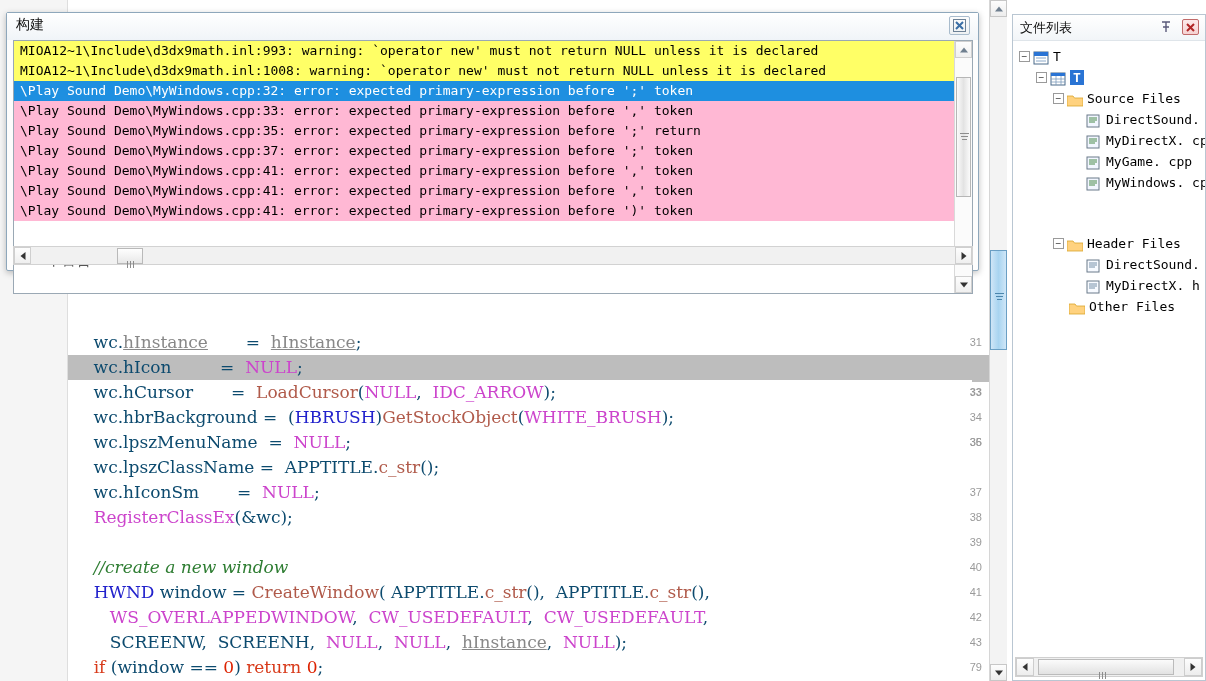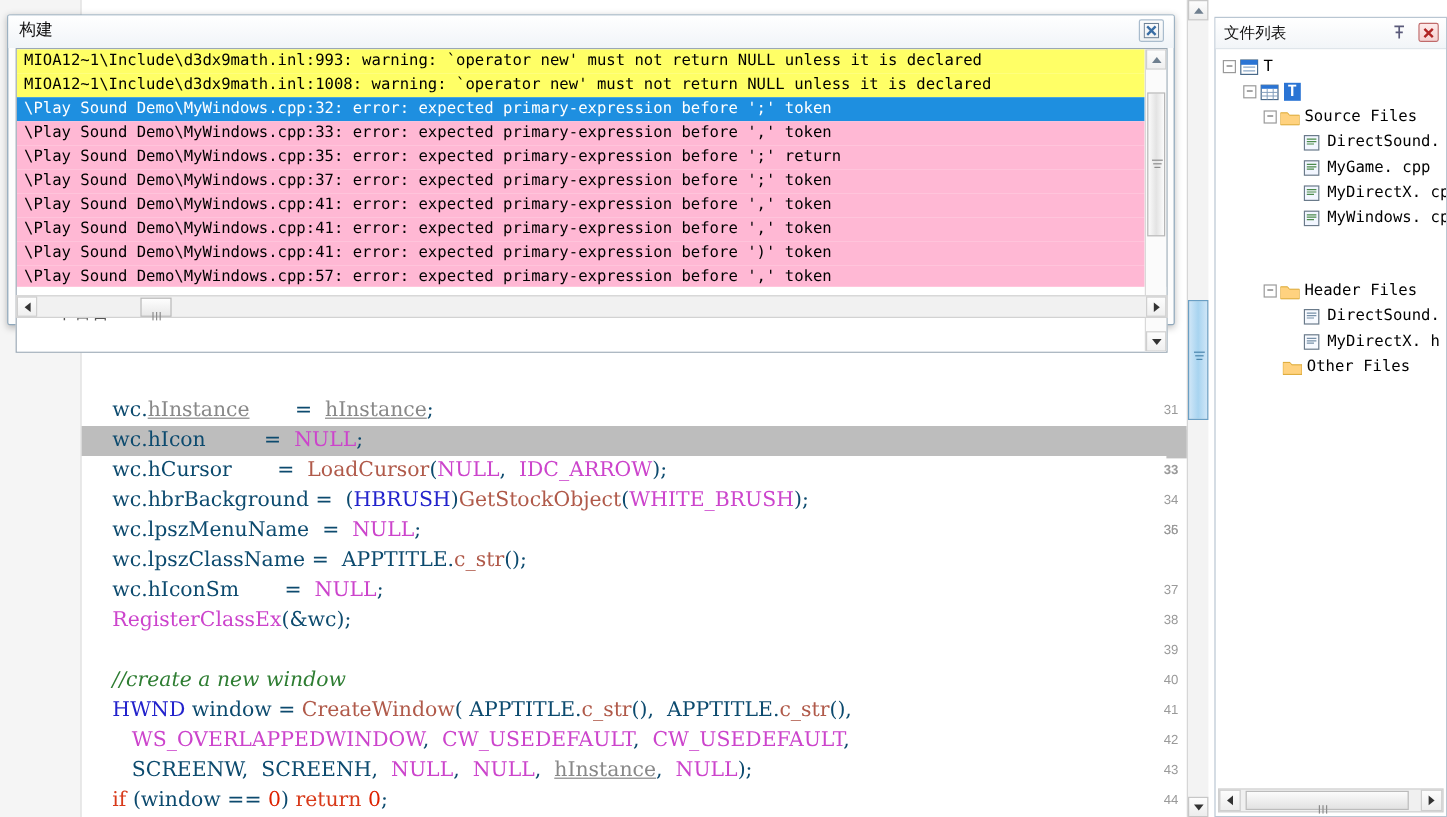--- a/index.html
+++ b/index.html
@@ -242,21 +242,21 @@
         <div class="ln" style="top: 530px;">39</div>
         <div class="code-text" style="top: 530px; font-family: &quot;DejaVu Serif&quot;, serif; font-size: 17px;"><span class="t-plain"></span></div>
         <div class="ln" style="top: 555px;">40</div>
         <div class="code-text" style="top: 555px; font-family: &quot;DejaVu Serif&quot;, serif; font-size: 17px;"><span class="t-plain">    </span><span class="t-cmt">//create a new window</span></div>
         <div class="ln" style="top: 580px;">41</div>
         <div class="code-text" style="top: 580px; font-family: &quot;DejaVu Serif&quot;, serif; font-size: 17px;"><span class="t-plain">    </span><span class="t-kw">HWND</span><span class="t-plain"> window = </span><span class="t-fn">CreateWindow</span><span class="t-plain">( APPTITLE.</span><span class="t-fn">c_str</span><span class="t-plain">(),  APPTITLE.</span><span class="t-fn">c_str</span><span class="t-plain">(),</span></div>
         <div class="ln" style="top: 605px;">42</div>
         <div class="code-text" style="top: 605px; font-family: &quot;DejaVu Serif&quot;, serif; font-size: 17px;"><span class="t-plain">       </span><span class="t-macro">WS_OVERLAPPEDWINDOW</span><span class="t-plain">,  </span><span class="t-macro">CW_USEDEFAULT</span><span class="t-plain">,  </span><span class="t-macro">CW_USEDEFAULT</span><span class="t-plain">,</span></div>
         <div class="ln" style="top: 630px;">43</div>
         <div class="code-text" style="top: 630px; font-family: &quot;DejaVu Serif&quot;, serif; font-size: 17px;"><span class="t-plain">       SCREENW,  SCREENH,  </span><span class="t-macro">NULL</span><span class="t-plain">,  </span><span class="t-macro">NULL</span><span class="t-plain">,  </span><span class="t-var">hInstance</span><span class="t-plain">,  </span><span class="t-macro">NULL</span><span class="t-plain">);</span></div>
-        <div class="ln" style="top: 655px;">44</div>
+        <div class="ln" style="top: 655px;">79</div>
         <div class="code-text" style="top: 655px; font-family: &quot;DejaVu Serif&quot;, serif; font-size: 17px;"><span class="t-plain">    </span><span class="t-red">if</span><span class="t-plain"> (window == </span><span class="t-num">0</span><span class="t-plain">) </span><span class="t-red">return</span><span class="t-plain"> </span><span class="t-num">0</span><span class="t-plain">;</span></div>
       </div>
   </div>
   <div class="corner-gray"></div>
 
   <div class="ed-scroll">
     <div class="btn up">
         <span class="arrow-up"></span>
       </div>
     <div class="ed-thumb">
@@ -286,21 +286,20 @@
       <div class="msg-list" id="msg-list">
           <div class="msg warn">MIOA12~1\Include\d3dx9math.inl:993: warning: `operator new' must not return NULL unless it is declared</div>
           <div class="msg warn">MIOA12~1\Include\d3dx9math.inl:1008: warning: `operator new' must not return NULL unless it is declared</div>
           <div class="msg sel">\Play Sound Demo\MyWindows.cpp:32: error: expected primary-expression before ';' token</div>
           <div class="msg err">\Play Sound Demo\MyWindows.cpp:33: error: expected primary-expression before ',' token</div>
           <div class="msg err">\Play Sound Demo\MyWindows.cpp:35: error: expected primary-expression before ';' return</div>
           <div class="msg err">\Play Sound Demo\MyWindows.cpp:37: error: expected primary-expression before ';' token</div>
           <div class="msg err">\Play Sound Demo\MyWindows.cpp:41: error: expected primary-expression before ',' token</div>
           <div class="msg err">\Play Sound Demo\MyWindows.cpp:41: error: expected primary-expression before ',' token</div>
           <div class="msg err">\Play Sound Demo\MyWindows.cpp:41: error: expected primary-expression before ')' token</div>
-          <div class="msg err">\Play Sound Demo\MyWindows.cpp:57: error: expected primary-expression before ',' token</div>
           <div class="msg blank"> </div>
         </div>
       <div class="summary">
         <div class="summary-text">2 个警告</div>
       </div>
       <div class="bv-scroll">
         <div class="bv-btn up">
             <span class="arrow-up"></span>
           </div>
         <div class="bv-thumb">
@@ -355,25 +354,25 @@
         <div class="tnode" style="padding-left: 40px;"><span class="exp">−</span><span class="ico"><svg width="16" height="13" viewBox="0 0 16 13">
               <path d="M0 2h6l1.5 2H16v8H0z" fill="#ffd27f" stroke="#d9a42b" stroke-width="0.8"></path>
             </svg></span><span class="lbl">Source Files</span></div>
         <div class="tnode" style="padding-left: 57px;"><span style="display: inline-block; width: 16px;"></span><span class="ico"><svg width="14" height="14" viewBox="0 0 14 14">
               <rect x="1" y="1" width="12" height="12" fill="#f2f6ff" stroke="#6a7a8a"></rect>
               <path d="M3 4h8M3 6h8M3 8h6" stroke="#4b8a4b" stroke-width="1"></path>
             </svg></span><span class="lbl">DirectSound.</span></div>
         <div class="tnode" style="padding-left: 57px;"><span style="display: inline-block; width: 16px;"></span><span class="ico"><svg width="14" height="14" viewBox="0 0 14 14">
               <rect x="1" y="1" width="12" height="12" fill="#f2f6ff" stroke="#6a7a8a"></rect>
               <path d="M3 4h8M3 6h8M3 8h6" stroke="#4b8a4b" stroke-width="1"></path>
-            </svg></span><span class="lbl">MyGame. cpp</span></div>
+            </svg></span><span class="lbl">MyDirectX. cp</span></div>
         <div class="tnode" style="padding-left: 57px;"><span style="display: inline-block; width: 16px;"></span><span class="ico"><svg width="14" height="14" viewBox="0 0 14 14">
               <rect x="1" y="1" width="12" height="12" fill="#f2f6ff" stroke="#6a7a8a"></rect>
               <path d="M3 4h8M3 6h8M3 8h6" stroke="#4b8a4b" stroke-width="1"></path>
-            </svg></span><span class="lbl">MyDirectX. cp</span></div>
+            </svg></span><span class="lbl">MyGame. cpp</span></div>
         <div class="tnode" style="padding-left: 57px;"><span style="display: inline-block; width: 16px;"></span><span class="ico"><svg width="14" height="14" viewBox="0 0 14 14">
               <rect x="1" y="1" width="12" height="12" fill="#f2f6ff" stroke="#6a7a8a"></rect>
               <path d="M3 4h8M3 6h8M3 8h6" stroke="#4b8a4b" stroke-width="1"></path>
             </svg></span><span class="lbl">MyWindows. cp</span></div>
         <div class="tnode" style="padding-left: 40px; margin-top: 40px;"><span class="exp">−</span><span class="ico"><svg width="16" height="13" viewBox="0 0 16 13">
               <path d="M0 2h6l1.5 2H16v8H0z" fill="#ffd27f" stroke="#d9a42b" stroke-width="0.8"></path>
             </svg></span><span class="lbl">Header Files</span></div>
         <div class="tnode" style="padding-left: 57px;"><span style="display: inline-block; width: 16px;"></span><span class="ico"><svg width="14" height="14" viewBox="0 0 14 14">
               <rect x="1" y="1" width="12" height="12" fill="#f7faff" stroke="#6a7a8a"></rect>
               <path d="M3 4h8M3 6h8M3 8h6" stroke="#7790a8" stroke-width="1"></path>

